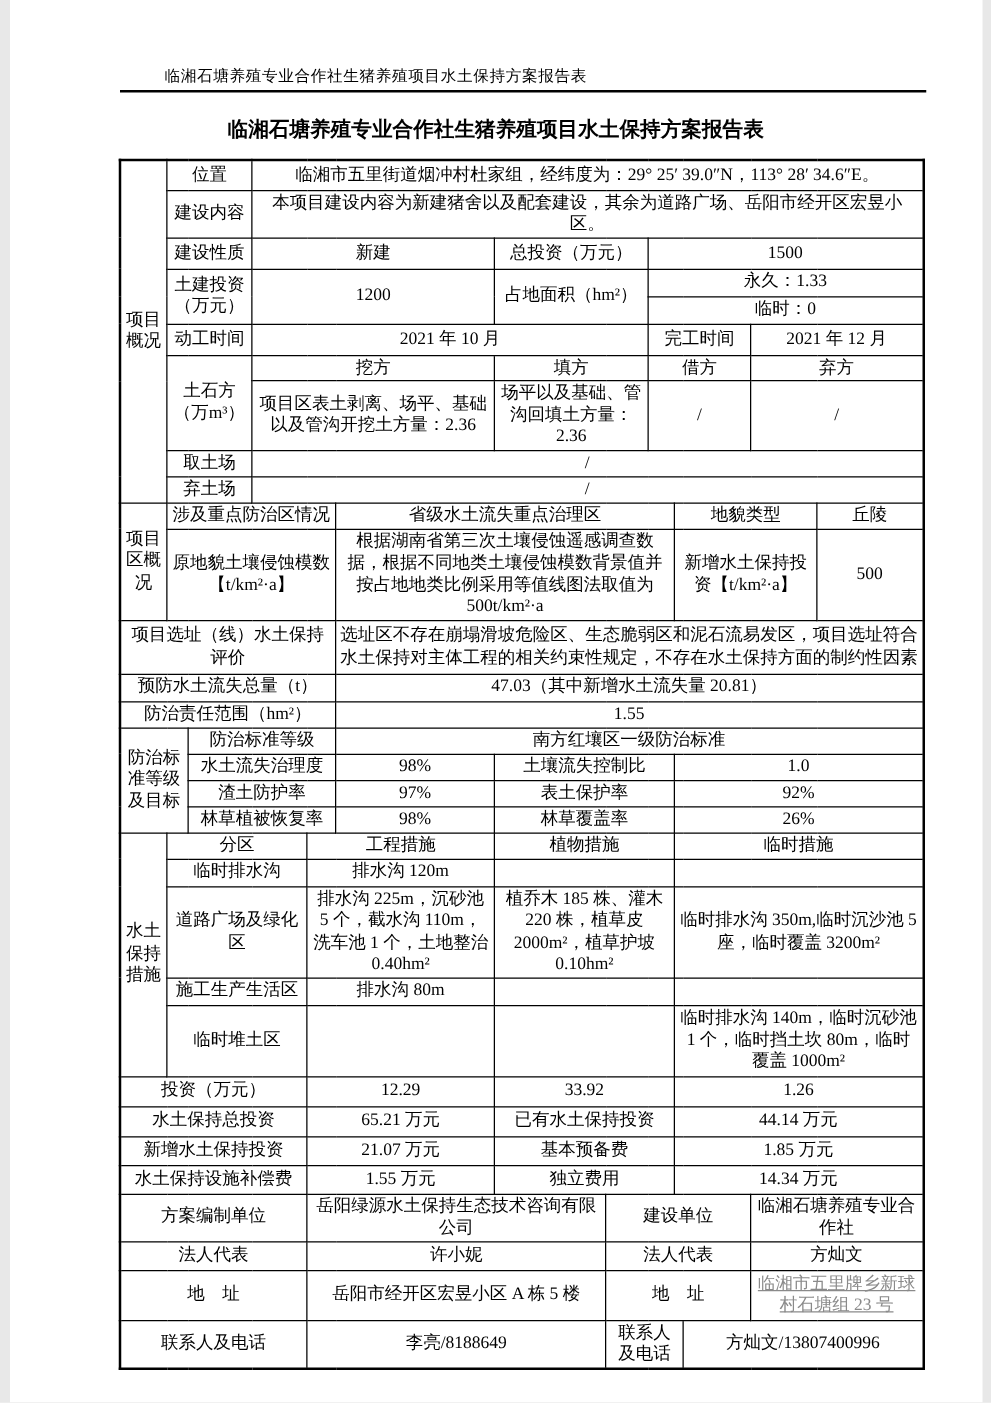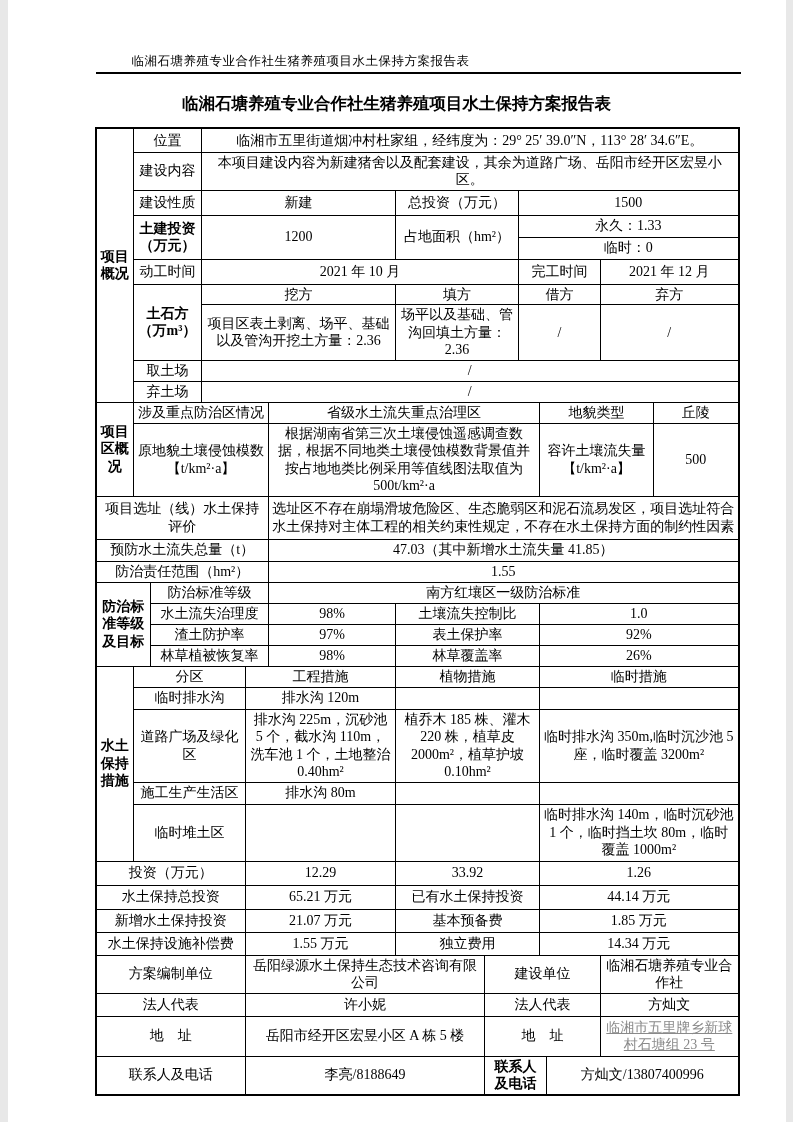--- a/index.html
+++ b/index.html
@@ -9,21 +9,21 @@
   .header-rule{position:absolute;left:88px;top:72px;width:645px;height:2px;background:#000;}
   .page-title{position:absolute;left:0;top:93px;width:100%;text-align:center;
               font-size:16.5px;font-weight:bold;margin:0;}
   table.report{position:absolute;left:87px;top:127px;width:643px;
                border-collapse:collapse;table-layout:fixed;
                border:2px solid #000;}
   table.report td{border:1px solid #000;padding:1px 3px;font-size:14px;line-height:1.25;
                   text-align:center;vertical-align:middle;overflow:hidden;}
   td.just{text-align:justify;text-justify:inter-ideograph;}
   td.left{text-align:left;}
-  .pre{white-space:pre-line;font-weight:bold;}
+  .pre{white-space:pre-line;}
   .muted{color:#8a8a8a;text-decoration:underline;}
 </style>
 </head>
 <body>
 
 <div class="page">
   <div class="doc-header">临湘石塘养殖专业合作社生猪养殖项目水土保持方案报告表</div>
   <div class="header-rule"></div>
   <h1 class="page-title">临湘石塘养殖专业合作社生猪养殖项目水土保持方案报告表</h1>
 
@@ -105,32 +105,32 @@
 区概
 况</td>
       <td colspan="4">涉及重点防治区情况</td>
       <td colspan="4">省级水土流失重点治理区</td>
       <td colspan="3">地貌类型</td>
       <td>丘陵</td>
     </tr>
     <tr style="height:51px">
       <td colspan="4">原地貌土壤侵蚀模数【t/km²·a】</td>
       <td colspan="4" class="just">根据湖南省第三次土壤侵蚀遥感调查数据，根据不同地类土壤侵蚀模数背景值并按占地地类比例采用等值线图法取值为 500t/km²·a</td>
-      <td colspan="3">容许土壤流失量【t/km²·a】</td>
+      <td colspan="3">新增水土保持投资【t/km²·a】</td>
       <td>500</td>
     </tr>
 
     <tr style="height:43px">
       <td colspan="5">项目选址（线）水土保持评价</td>
       <td colspan="8" class="just">选址区不存在崩塌滑坡危险区、生态脆弱区和泥石流易发区，项目选址符合水土保持对主体工程的相关约束性规定，不存在水土保持方面的制约性因素</td>
     </tr>
 
     <tr style="height:22px">
       <td colspan="5">预防水土流失总量（t）</td>
-      <td colspan="8">47.03（其中新增水土流失量 41.85）</td>
+      <td colspan="8">47.03（其中新增水土流失量 20.81）</td>
     </tr>
     <tr style="height:21px">
       <td colspan="5">防治责任范围（hm²）</td>
       <td colspan="8">1.55</td>
     </tr>
 
     <tr style="height:21px">
       <td colspan="2" rowspan="4" class="pre">防治标
 准等级
 及目标</td>

